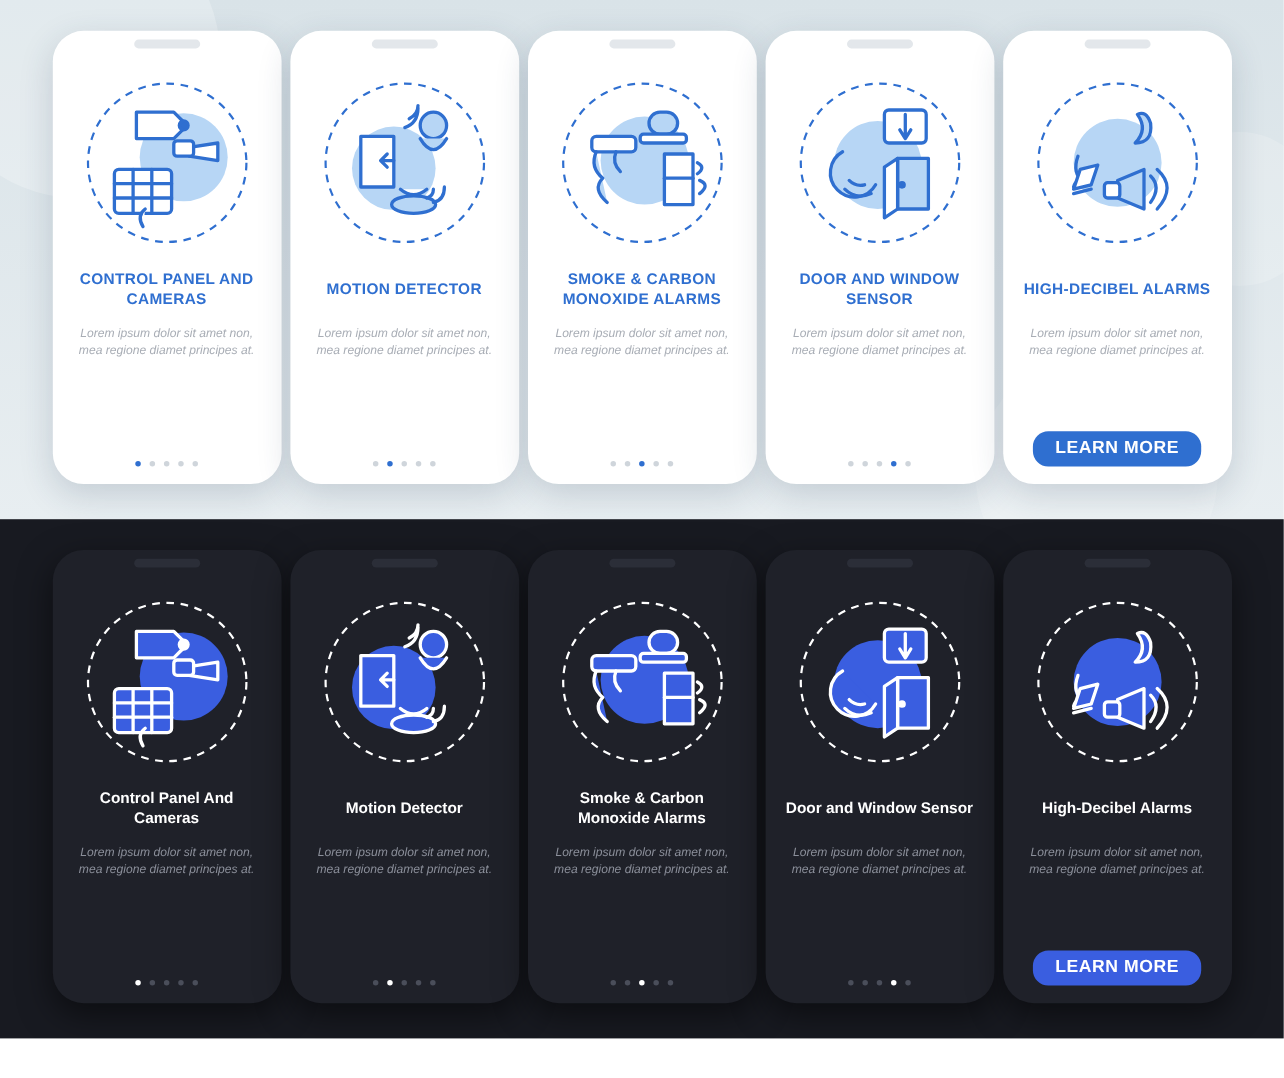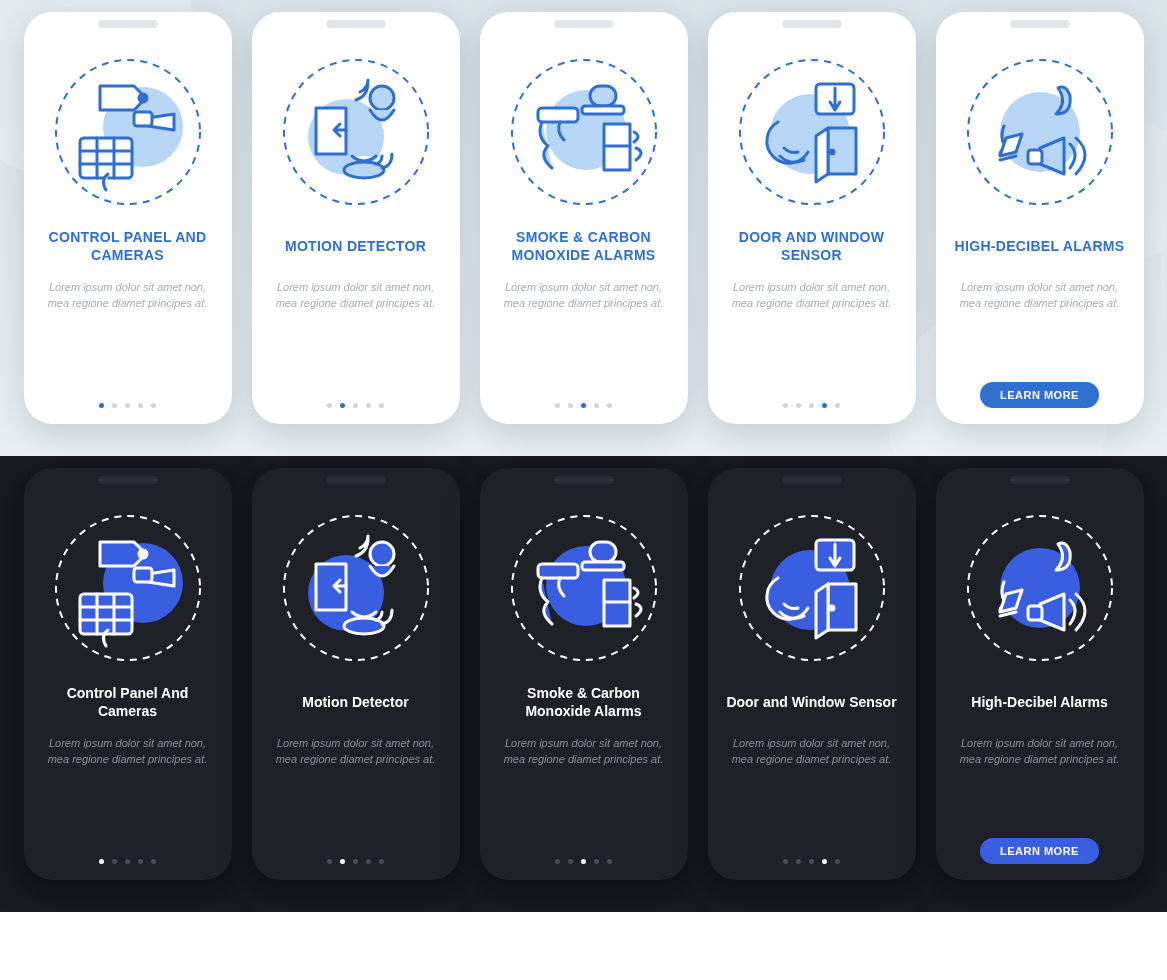--- a/index.html
+++ b/index.html
@@ -1,17 +1,17 @@
 <!DOCTYPE html>
 <html><head>
 <meta charset="utf-8">
 <style>
   * { box-sizing: border-box; margin: 0; padding: 0; }
   body { font-family: Arial, Helvetica, sans-serif; width: 1167px; }
-  .section { display: flex; justify-content: center; gap: 20px; padding: 12px 20px 32px; position: relative; overflow: hidden; }
+  .section { display: flex; justify-content: center; gap: 8px; padding: 28px 20px 32px; position: relative; overflow: hidden; }
   .section.light { background: linear-gradient(180deg, #d9e3e8 0%, #e8eef1 100%); }
   .section.dark  { background: #181a21; }
   .phone { width: 208px; height: 412px; border-radius: 28px; position: relative; display: flex; flex-direction: column; align-items: center; padding: 18px 14px 16px; }
   .light .phone { background: #ffffff; box-shadow: 0 10px 30px rgba(40,60,90,.18); }
   .dark  .phone { background: #1f2129; box-shadow: 0 10px 30px rgba(0,0,0,.5); }
   .notch { position: absolute; top: 8px; left: 50%; transform: translateX(-50%); width: 60px; height: 8px; border-radius: 5px; }
   .light .notch { background: #e3e7eb; }
   .dark  .notch { background: #2b2e38; }
   .illus { width: 160px; height: 160px; margin-top: 22px; position: relative; display: flex; align-items: center; justify-content: center; }
   .illus svg { width: 100%; height: 100%; }
@@ -19,21 +19,21 @@
   .light .title { color: #2f6fd0; text-transform: uppercase; letter-spacing: .3px; }
   .dark  .title { color: #ffffff; }
   .body  { margin-top: 14px; font-size: 11px; line-height: 1.45; text-align: center; color: #a8adb5; padding: 0 4px; font-style: italic; }
   .dark .body { color: #8b8f9a; }
   .dots  { margin-top: auto; display: flex; gap: 8px; }
   .dot   { width: 5px; height: 5px; border-radius: 50%; }
   .light .dot { background: #cfd5db; }
   .dark  .dot { background: #4a4e5a; }
   .light .dot.active { background: #2f6fd0; }
   .dark  .dot.active { background: #ffffff; }
-  .cta { margin-top: auto; padding: 7px 20px; border-radius: 14px; font-size: 11px; font-weight: 600; letter-spacing: .5px; color: #fff; border: none; cursor: pointer; }
+  .cta { margin-top: auto; padding: 7px 20px; border-radius: 14px; font-size: 16px; font-weight: 600; letter-spacing: .5px; color: #fff; border: none; cursor: pointer; }
   .light .cta { background: #2f6fd0; }
   .dark  .cta { background: #3a5ee0; }
   
   .blob { position: absolute; border-radius: 50%; }
   .light .blob.a { width: 260px; height: 260px; background: rgba(255,255,255,.25); top: -80px; left: -60px; }
   .light .blob.b { width: 220px; height: 220px; background: rgba(255,255,255,.2); bottom: -70px; right: 60px; }
   .light .blob.c { width: 140px; height: 140px; background: rgba(255,255,255,.18); top: 120px; right: -30px; }
 </style>
 </head>
 <body>

